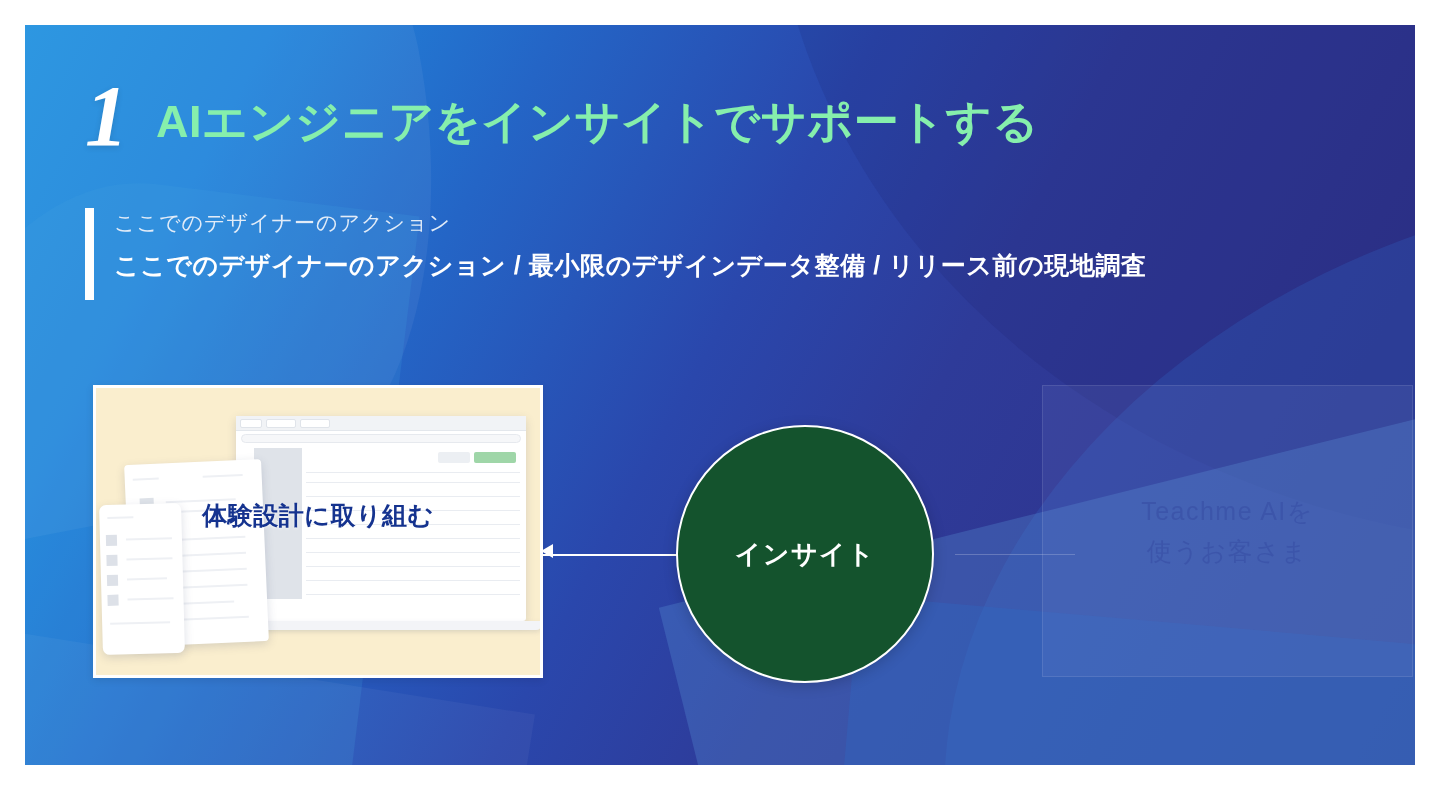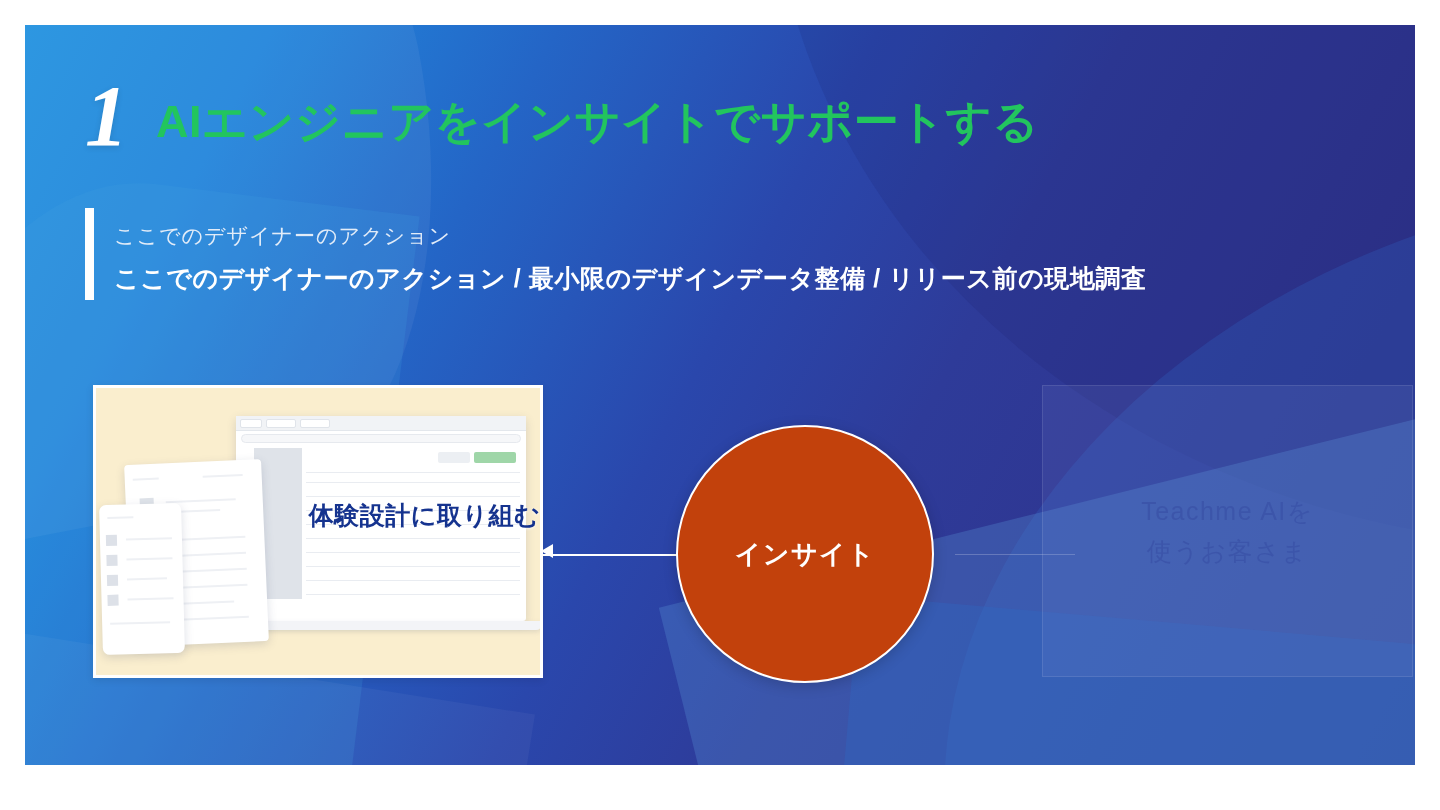--- a/index.html
+++ b/index.html
@@ -63,28 +63,28 @@
   
   #header{ position:absolute; left:0; top:0; width:100%; }
   #title-row{ position:absolute; left:60px; top:52px; display:flex; align-items:flex-end; }
   #step-number{
     font-size:86px; font-weight:bold; font-style:italic; color:#ffffff;
     line-height:.92; letter-spacing:-2px;
     font-family:"Liberation Serif", serif;
     text-shadow:0 2px 6px rgba(0,0,0,.12);
   }
   #title-text{
-    font-size:45px; font-weight:bold; color:#22c55e; letter-spacing:.5px;
+    font-size:45px; font-weight:bold; color:#86efac; letter-spacing:.5px;
     margin-left:30px; margin-bottom:4px; white-space:nowrap;
   }
 
   #sub-block{ position:absolute; left:60px; top:183px; display:flex; }
   #sub-accent-bar{ width:9px; height:92px; background:#ffffff; flex:0 0 auto; }
   #sub-texts{ margin-left:20px; }
-  #sub-label{ font-size:21px; color:#e2ecf8; letter-spacing:1px; margin-top:14px; }
+  #sub-label{ font-size:21px; color:#e2ecf8; letter-spacing:1px; margin-top:1px; }
   #sub-headline{
     font-size:25px; font-weight:bold; color:#ffffff; margin-top:12px;
     letter-spacing:.6px; white-space:nowrap;
   }
 
   
   #diagram{ position:absolute; left:0; top:0; width:100%; height:100%; }
 
   
   #left-card{
@@ -117,39 +117,39 @@
     transform:rotate(-2.5deg); }
   #mock-tablet .line{ position:absolute; left:8px; height:2px; background:#eef0f4; }
   #mock-tablet .sq{ position:absolute; background:#dfe3e9; }
   
   #mock-phone{ left:5px; top:116px; width:82px; height:150px; border-radius:7px;
     transform:rotate(-1.5deg); }
   #mock-phone .line{ position:absolute; left:26px; height:2px; background:#eef0f4; }
   #mock-phone .ic{ position:absolute; left:6px; width:11px; height:11px; background:#dde1e8; }
 
   #left-card-label{
-    position:absolute; left:0; right:0; top:108px; text-align:right;
+    position:absolute; left:0; right:0; top:108px; text-align:center;
     font-size:25px; font-weight:bold; color:#15338f; line-height:1.55;
     letter-spacing:.5px; text-shadow:0 1px 3px rgba(255,255,255,.8);
   }
 
   
   #connector-left{ position:absolute; left:518px; top:529px; width:136px; height:2px;
     background:#ffffff; }
   #connector-arrow{ position:absolute; left:516px; top:519px; width:0; height:0;
     border-top:7px solid transparent; border-bottom:7px solid transparent;
     border-right:12px solid #ffffff; }
   
   #connector-right{ position:absolute; left:930px; top:529px; width:120px; height:1px;
     background:rgba(255,255,255,.22); }
 
   
   #center-circle{
     position:absolute; left:651px; top:400px; width:258px; height:258px;
-    border-radius:50%; background:#c2410c; border:2px solid #ffffff;
+    border-radius:50%; background:#14532d; border:2px solid #ffffff;
     display:flex; align-items:center; justify-content:center;
     box-shadow:0 3px 14px rgba(0,0,0,.18);
   }
   #center-circle-label{ font-size:26px; font-weight:bold; color:#ffffff; letter-spacing:1.5px; }
 
   
   #right-card{
     position:absolute; left:1017px; top:360px; width:371px; height:292px;
     background:rgba(130,150,215,.13);
     border:1px solid rgba(255,255,255,.10);

